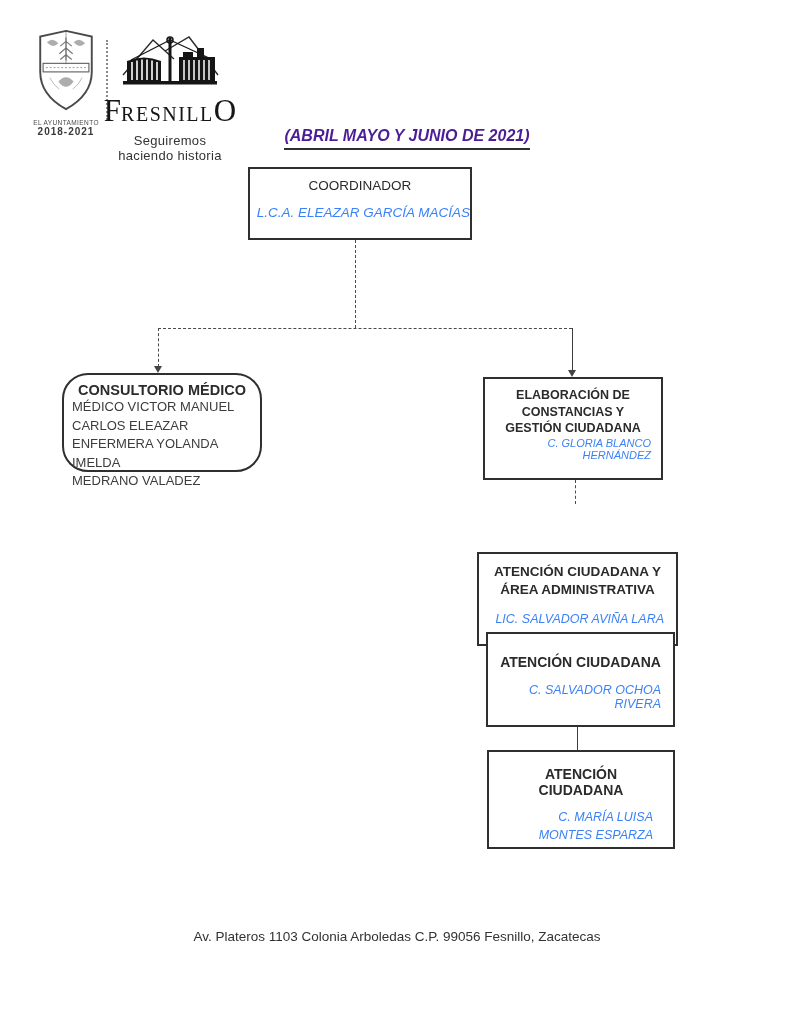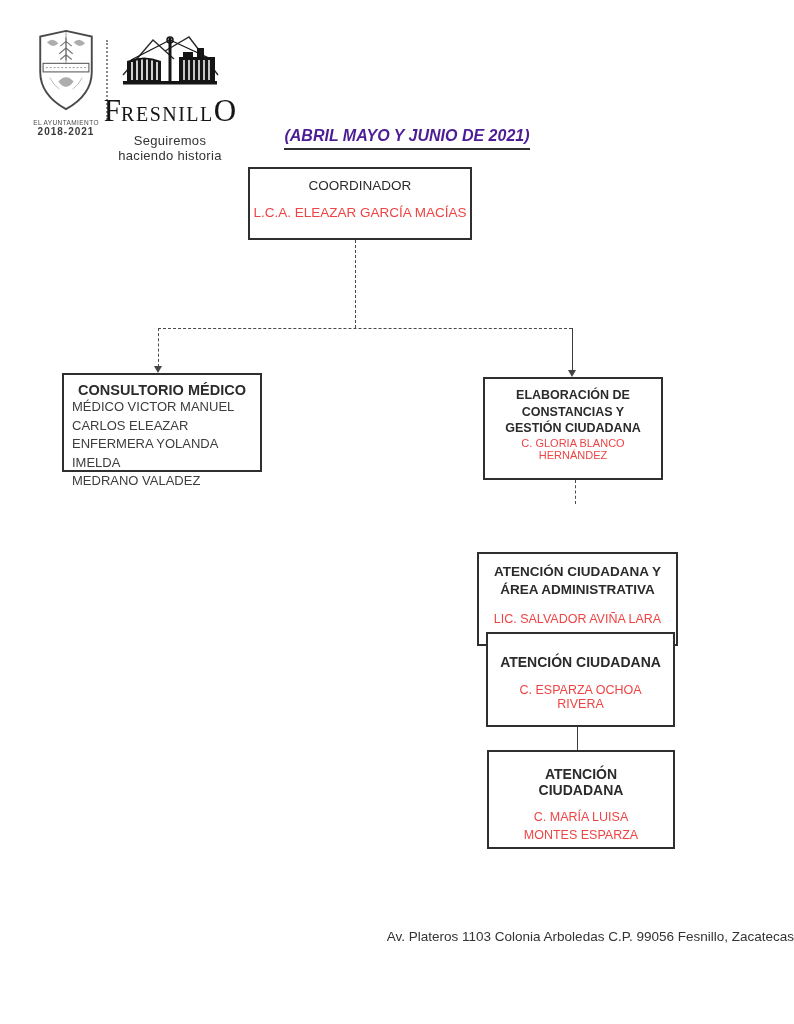--- a/index.html
+++ b/index.html
@@ -39,27 +39,27 @@
     display: inline-block; border-bottom: 2px solid #2e2e2e; padding-bottom: 3px;
   }
   .doc-subtitle {
     left: 232px; top: 127px; width: 350px; text-align: center;
     font-size: 16px; font-weight: 600; font-style: italic; color: #4c1d95;
   }
 
   
   .node { border: 2px solid #2f2f2f; background: #fff; box-sizing: border-box; }
   .node-title { text-align: center; font-weight: 600; color: #2b2b2b; }
-  .node-person { text-align: center; font-weight: 400; color: #ef4444; }
+  .node-person { text-align: right; font-weight: 400; color: #3b82f6; font-style: italic; }
 
   .box-coordinador { left: 248px; top: 167px; width: 224px; height: 73px; padding-top: 9px; }
   .box-coordinador .node-title { font-size: 13.5px; font-weight: 500; }
   .box-coordinador .node-person { font-size: 13.5px; margin-top: 12px; }
 
-  .box-consultorio { left: 62px; top: 373px; width: 200px; height: 99px; padding: 7px 8px 0 8px; }
+  .box-consultorio { left: 62px; top: 373px; width: 200px; height: 99px; padding: 7px 8px 0 8px; border-radius: 26px; }
   .box-consultorio .node-title { font-size: 14.5px; }
   .box-consultorio .member { font-size: 13px; line-height: 18.5px; text-align: left; color: #3d3d3d; }
   .box-consultorio .member:first-of-type { margin-top: 1px; }
 
   .box-constancias { left: 483px; top: 377px; width: 180px; height: 103px; padding: 8px 10px 0 10px; }
   .box-constancias .node-title { font-size: 12.5px; line-height: 16.5px; }
   .box-constancias .node-person { font-size: 11px; }
 
   .box-admin { left: 477px; top: 504px; width: 201px; height: 94px; padding: 9px 12px 0 12px; margin-top: 48px; }
   .box-admin .node-title { font-size: 13.5px; line-height: 18px; }
@@ -79,21 +79,21 @@
   .conn-h-dashed { height: 0; border-top: 1.5px dashed #4a4a4a; }
   .arrow-down {
     width: 0; height: 0;
     border-left: 4.5px solid transparent;
     border-right: 4.5px solid transparent;
     border-top: 7px solid #444;
   }
 
   
   .footer-address {
-    left: 0; right: 0; top: 929px; text-align: right;
+    left: 0; right: 0; top: 929px; text-align: center;
     font-size: 13.5px; color: #333;
   }
 </style>
 </head>
 <body>
 
 <div class="page">
 
   <div class="abs crest-wrap">
     <span>
@@ -186,21 +186,21 @@
     <div class="node-person">C. GLORIA BLANCO HERNÁNDEZ</div>
   </div>
 
   <div class="abs node box-admin">
     <div class="node-title">ATENCIÓN CIUDADANA Y ÁREA ADMINISTRATIVA</div>
     <div class="node-person">LIC. SALVADOR AVIÑA LARA</div>
   </div>
 
   <div class="abs node box-atencion1">
     <div class="node-title">ATENCIÓN CIUDADANA</div>
-    <div class="node-person">C. ESPARZA OCHOA RIVERA</div>
+    <div class="node-person">C. SALVADOR OCHOA RIVERA</div>
   </div>
 
   <div class="abs node box-atencion2">
     <div class="node-title">ATENCIÓN CIUDADANA</div>
     <div class="node-person">C. MARÍA LUISA MONTES ESPARZA</div>
   </div>
 
   <div class="abs footer-address">Av. Plateros 1103 Colonia Arboledas C.P. 99056 Fesnillo, Zacatecas</div>
 
 </div>

